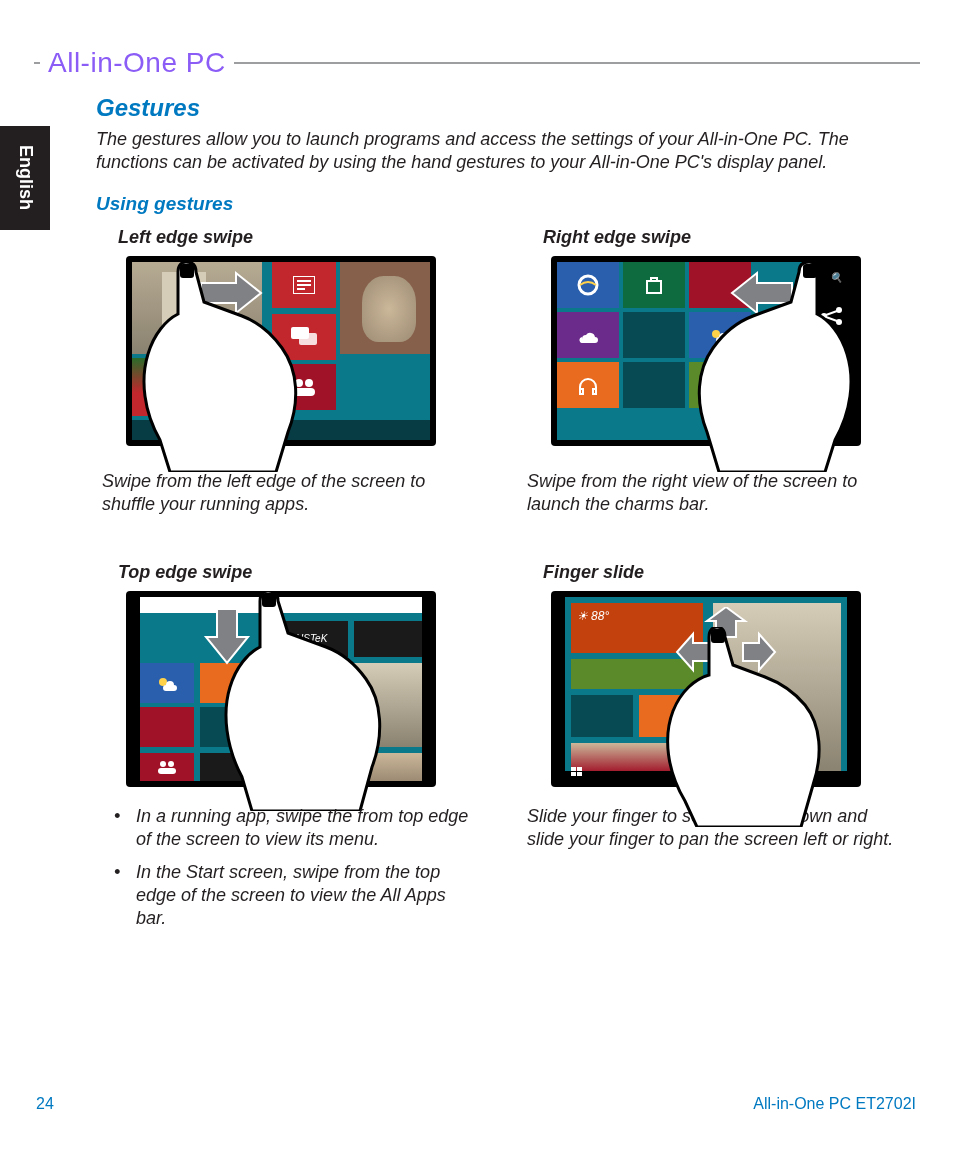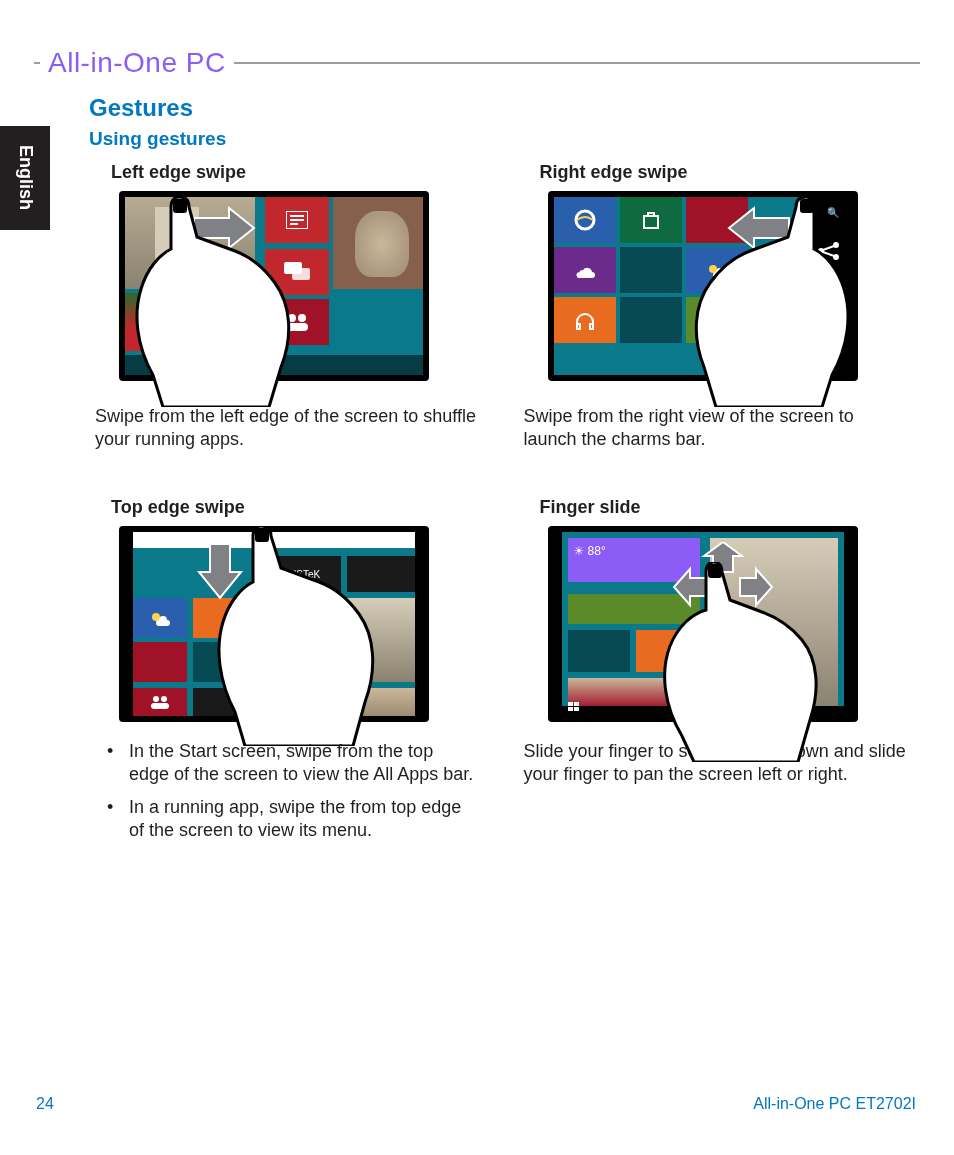--- a/index.html
+++ b/index.html
@@ -41,21 +41,21 @@
     color: #fff;
     display: flex; align-items: center; justify-content: center;
   }
   .lang-tab span {
     writing-mode: vertical-rl;
     font-weight: 700;
     font-size: 18px;
   }
   .content {
     position: absolute;
-    left: 89px; top: 94px; right: 38px;
+    left: 96px; top: 94px; right: 38px; font-style: italic;
   }
   h2.section {
     color: #0079c1;
     font-size: 24px;
     font-weight: 700;
     margin-bottom: 6px;
   }
   .intro {
     font-size: 18px;
     line-height: 1.3;
@@ -133,20 +133,21 @@
   <div class="title">All-in-One PC</div>
   <div class="line-right"></div>
 </div>
 
 <div class="lang-tab">
   <span>English</span>
 </div>
 
 <div class="content">
   <h2 class="section">Gestures</h2>
+  <p class="intro">The gestures allow you to launch programs and access the settings of your All-in-One PC. The functions can be activated by using the hand gestures to your All-in-One PC's display panel.</p>
   <h3 class="subsection">Using gestures</h3>
 
   <div class="grid">
 
     <div class="cell">
       <div class="cell-title">Left edge swipe</div>
       <div class="illus-wrap">
         <div class="tablet" style="left:0;top:0;width:310px;height:190px;"></div>
         <div class="screen" style="left:6px;top:6px;width:298px;height:178px;">
 
@@ -306,31 +307,31 @@
         <svg class="arrow" style="left:76px;top:16px;width:50px;height:60px;" viewBox="0 0 50 60">
           <path d="M15 2 L35 2 L35 30 L46 30 L25 56 L4 30 L15 30 Z" fill="#808184" stroke="#fff" stroke-width="2"></path>
         </svg>
 
         <svg class="hand" style="left:82px;top:0px;width:190px;height:220px;" viewBox="0 0 190 220">
           <path d="M60 0 C56 0 52 3 52 10 L52 56 C40 62 28 76 22 96 C14 122 18 156 34 186 L44 220 L152 220 L164 176 C176 144 174 110 158 88 C148 74 134 62 118 56 L80 42 L70 10 C70 3 66 0 60 0 Z" fill="#fff" stroke="#000" stroke-width="3"></path>
           <rect x="54" y="2" width="14" height="14" rx="3" fill="#000"></rect>
         </svg>
       </div>
       <ul class="desc">
+        <li>In a running app, swipe the from top edge of the screen to view its menu.</li>
         <li>In the Start screen, swipe from the top edge of the screen to view the All Apps bar.</li>
-        <li>In a running app, swipe the from top edge of the screen to view its menu.</li>
       </ul>
     </div>
 
     <div class="cell">
       <div class="cell-title">Finger slide</div>
       <div class="illus-wrap">
         <div class="tablet" style="left:0;top:0;width:310px;height:196px;"></div>
         <div class="screen" style="left:14px;top:6px;width:282px;height:184px;background:#0a7a8a;">
-          <div class="tile" style="left:6px;top:6px;width:132px;height:44px;background:#8b5cf6;">
+          <div class="tile" style="left:6px;top:6px;width:132px;height:50px;background:#c2410c;">
              <div style="position:absolute;left:6px;top:6px;color:#fff;font-size:12px;">☀ 88°</div>
           </div>
           <div class="tile" style="left:6px;top:62px;width:132px;height:30px;background:#5a8a2a;"></div>
           <div class="tile" style="left:6px;top:98px;width:62px;height:42px;background:#074a54;"></div>
           <div class="tile" style="left:74px;top:98px;width:64px;height:42px;background:#e86b1f;"></div>
           <div class="tile" style="left:6px;top:146px;width:132px;height:30px;background:linear-gradient(#cbb89a,#a01227);"></div>
           <div class="tile" style="left:148px;top:6px;width:128px;height:170px;background:linear-gradient(#d6cdb8,#8a8270);"></div>
           <div class="tile" style="left:0;bottom:0;width:282px;height:10px;background:#000;"></div>
           <div style="position:absolute;left:6px;bottom:0;">
             <svg width="12" height="10">

